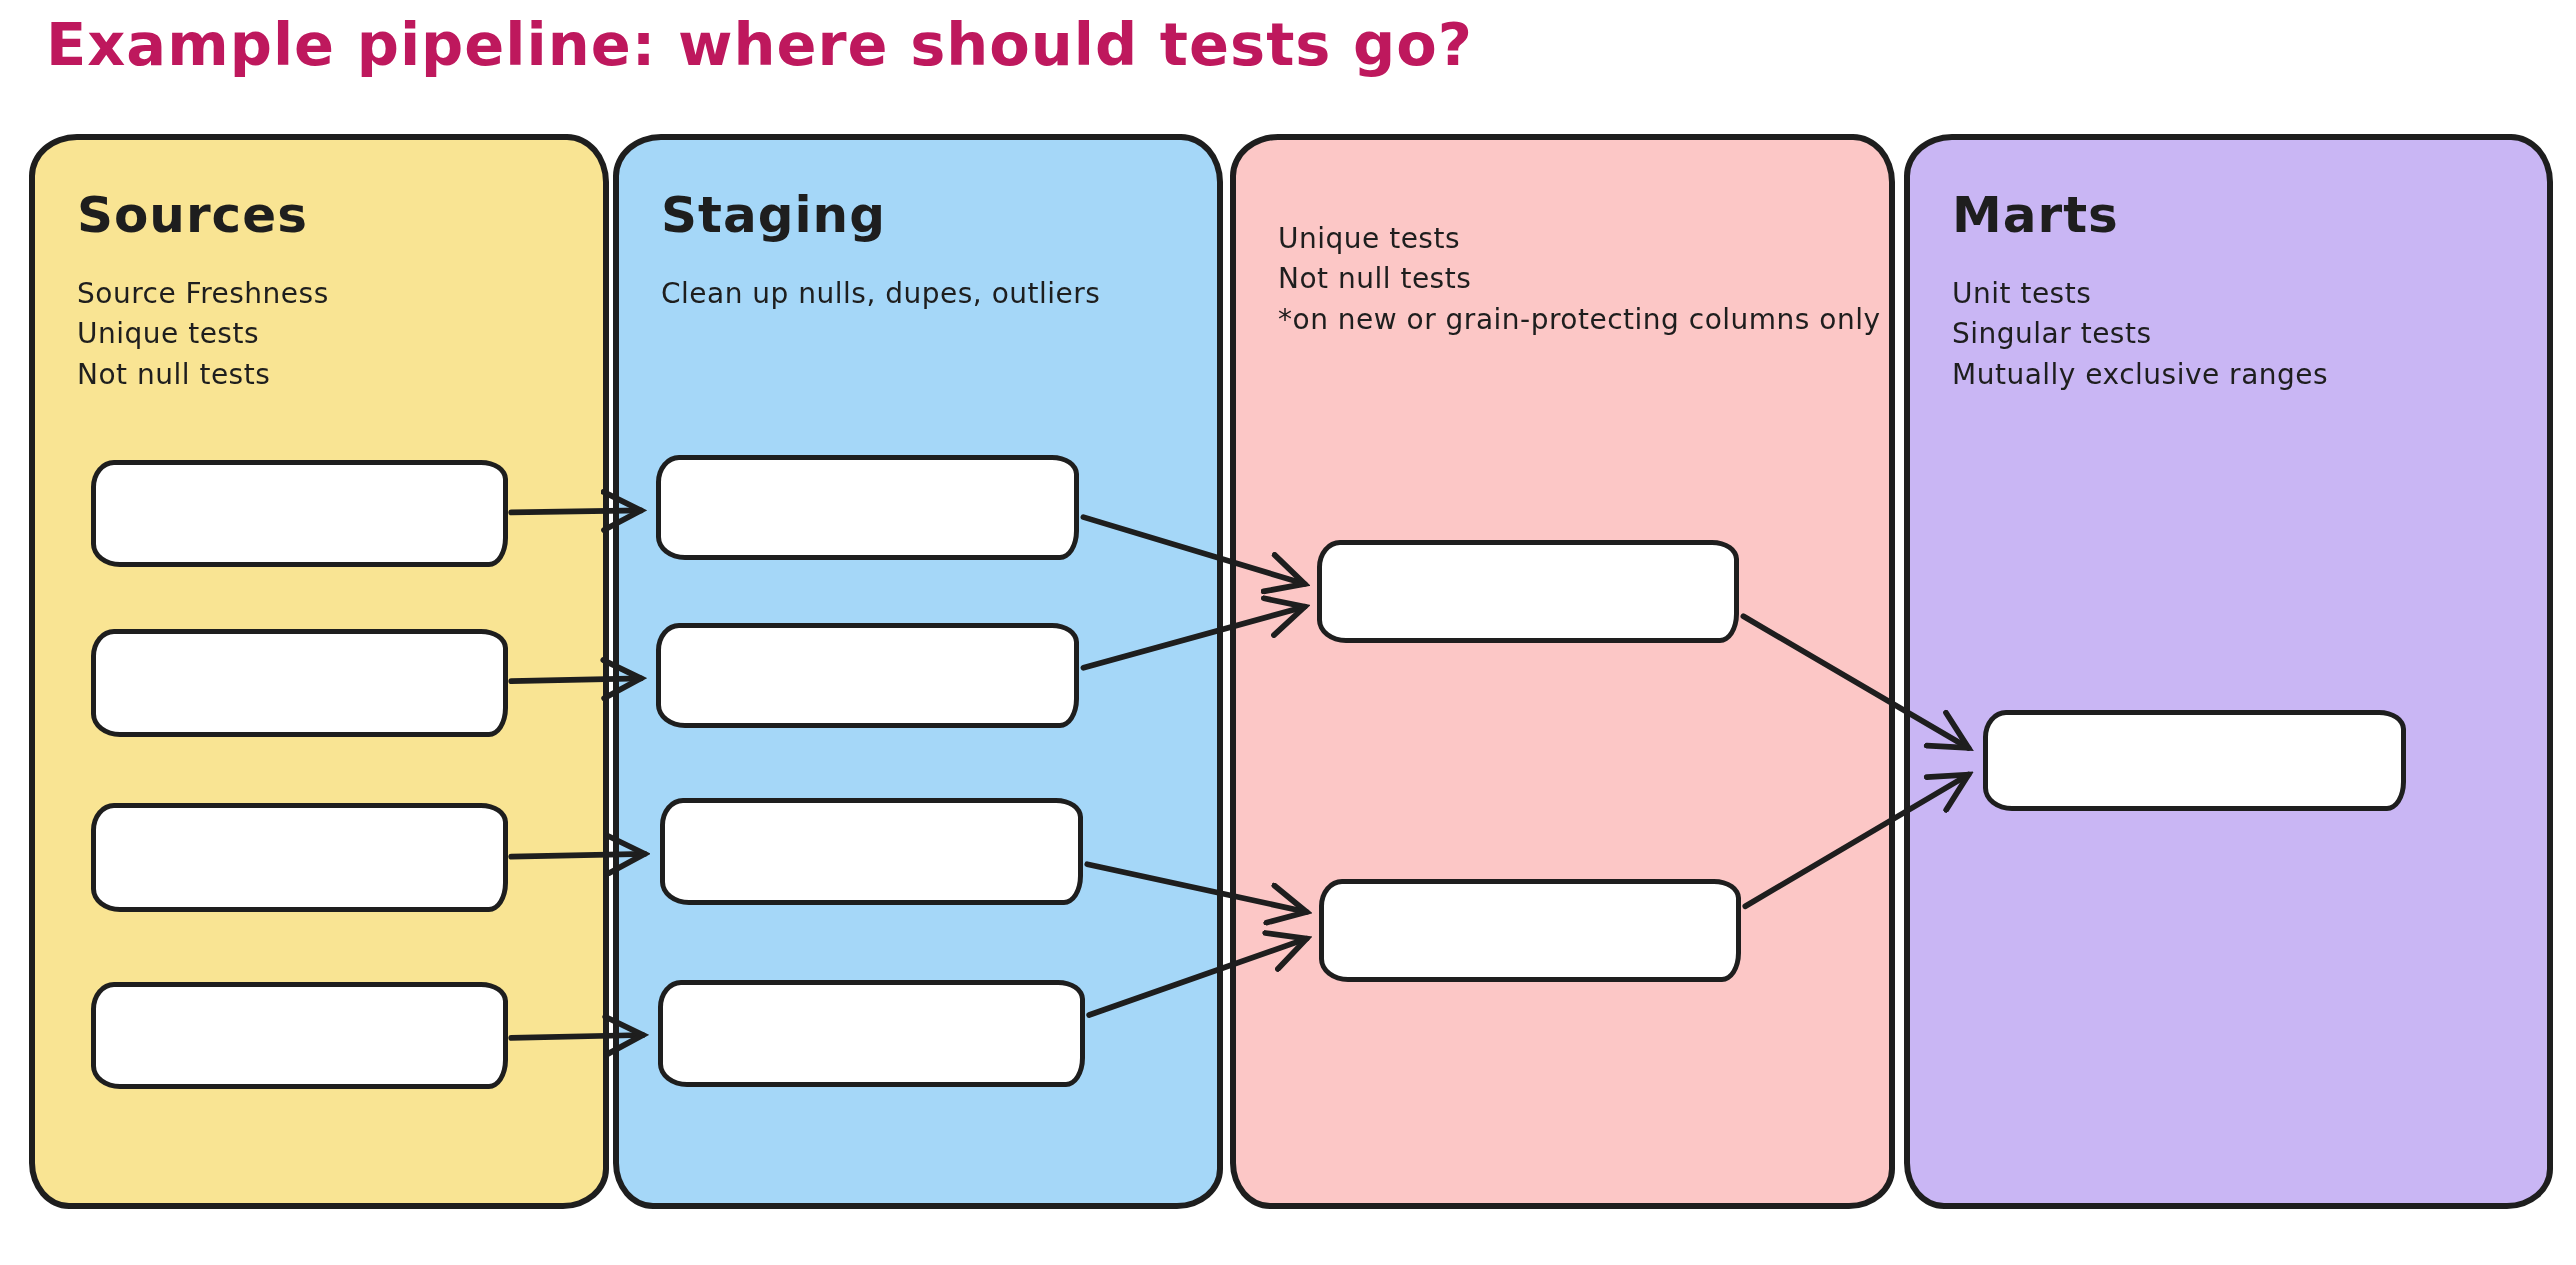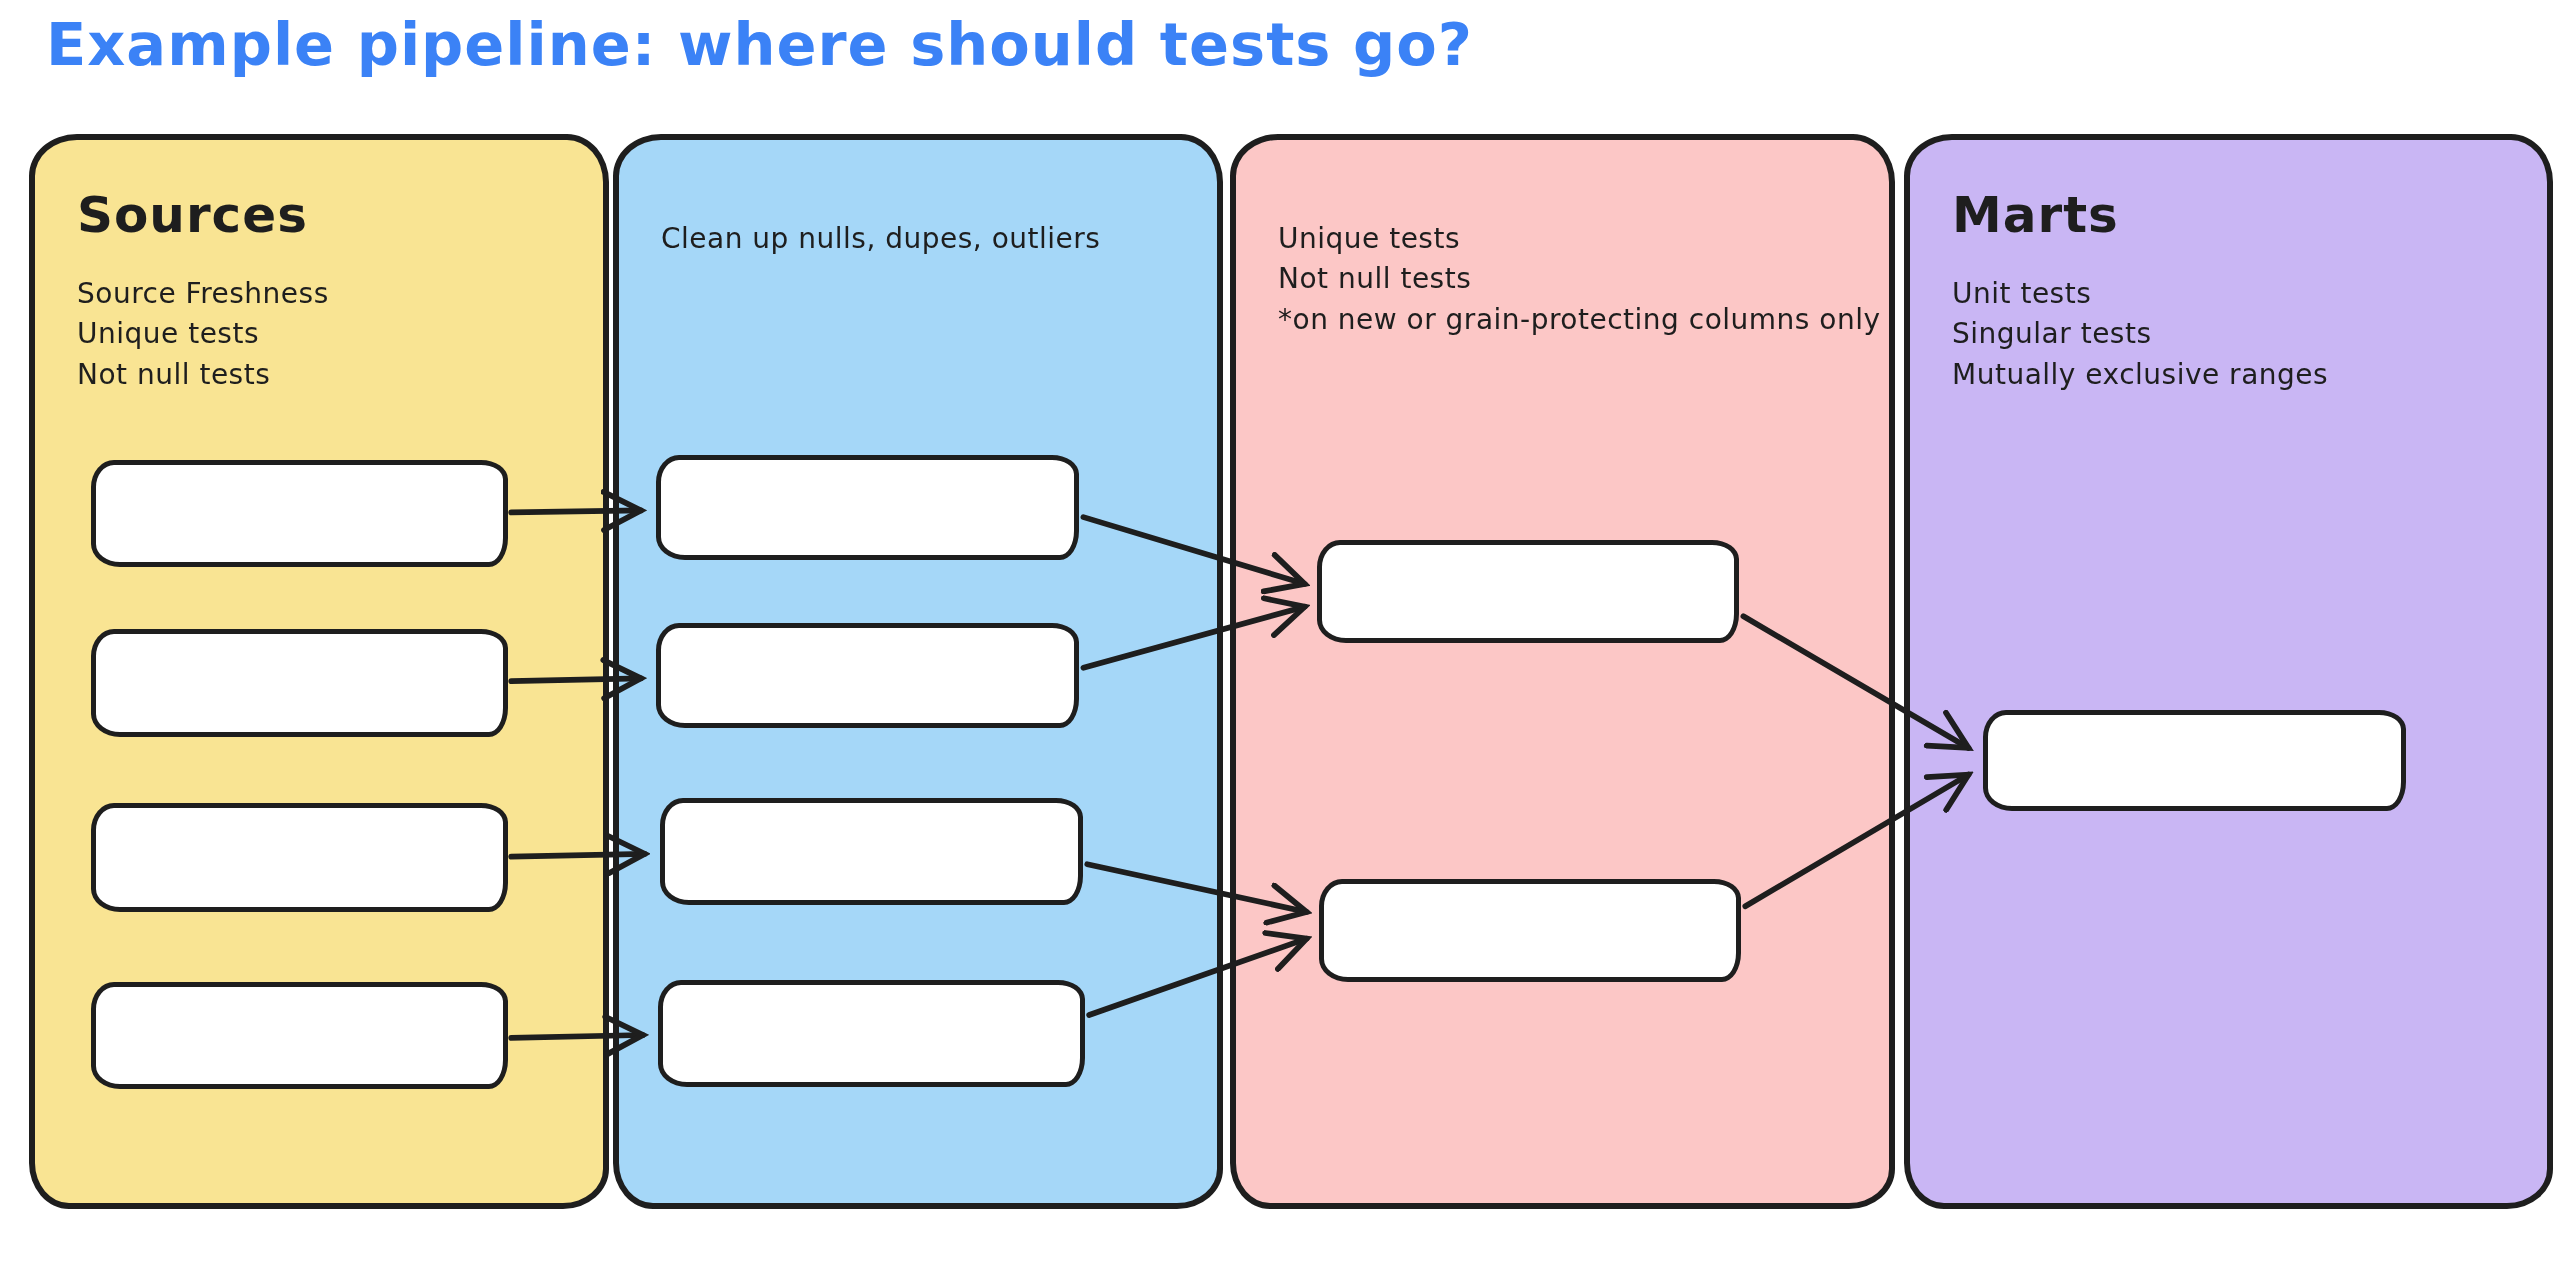--- a/index.html
+++ b/index.html
@@ -13,21 +13,21 @@
     overflow: hidden;
   }
   .title {
     position: absolute;
     left: 46px;
     top: 9.5px;
     margin: 0;
     font-size: 59px;
     font-weight: bold;
     letter-spacing: 1px;
-    color: #3b82f6;
+    color: #be185d;
     white-space: nowrap;
   }
   .col {
     position: absolute;
     top: 134px;
     height: 1075px;
     box-sizing: border-box;
     border: 6.7px solid #1e1e1e;
     border-radius: 48px 42px 46px 40px / 42px 48px 40px 46px;
     padding: 48px 29px 0 42px;
@@ -80,20 +80,21 @@
   <section class="col col-sources" style="background-color: rgb(249, 228, 147);">
     <div class="col-title">Sources</div>
     <div class="col-tests">
       <div class="test-line">Source Freshness</div>
       <div class="test-line">Unique tests</div>
       <div class="test-line">Not null tests</div>
     </div>
   </section>
 
   <section class="col col-staging" style="background-color: rgb(165, 215, 248);">
+    <div class="col-title">Staging</div>
     <div class="col-tests">
       <div class="test-line">Clean up nulls, dupes, outliers</div>
     </div>
   </section>
 
   <section class="col col-intermediate" style="background-color: rgb(252, 199, 198);">
     <div class="col-tests">
       <div class="test-line">Unique tests</div>
       <div class="test-line">Not null tests</div>
       <div class="test-line">*on new or grain-protecting columns only</div>

